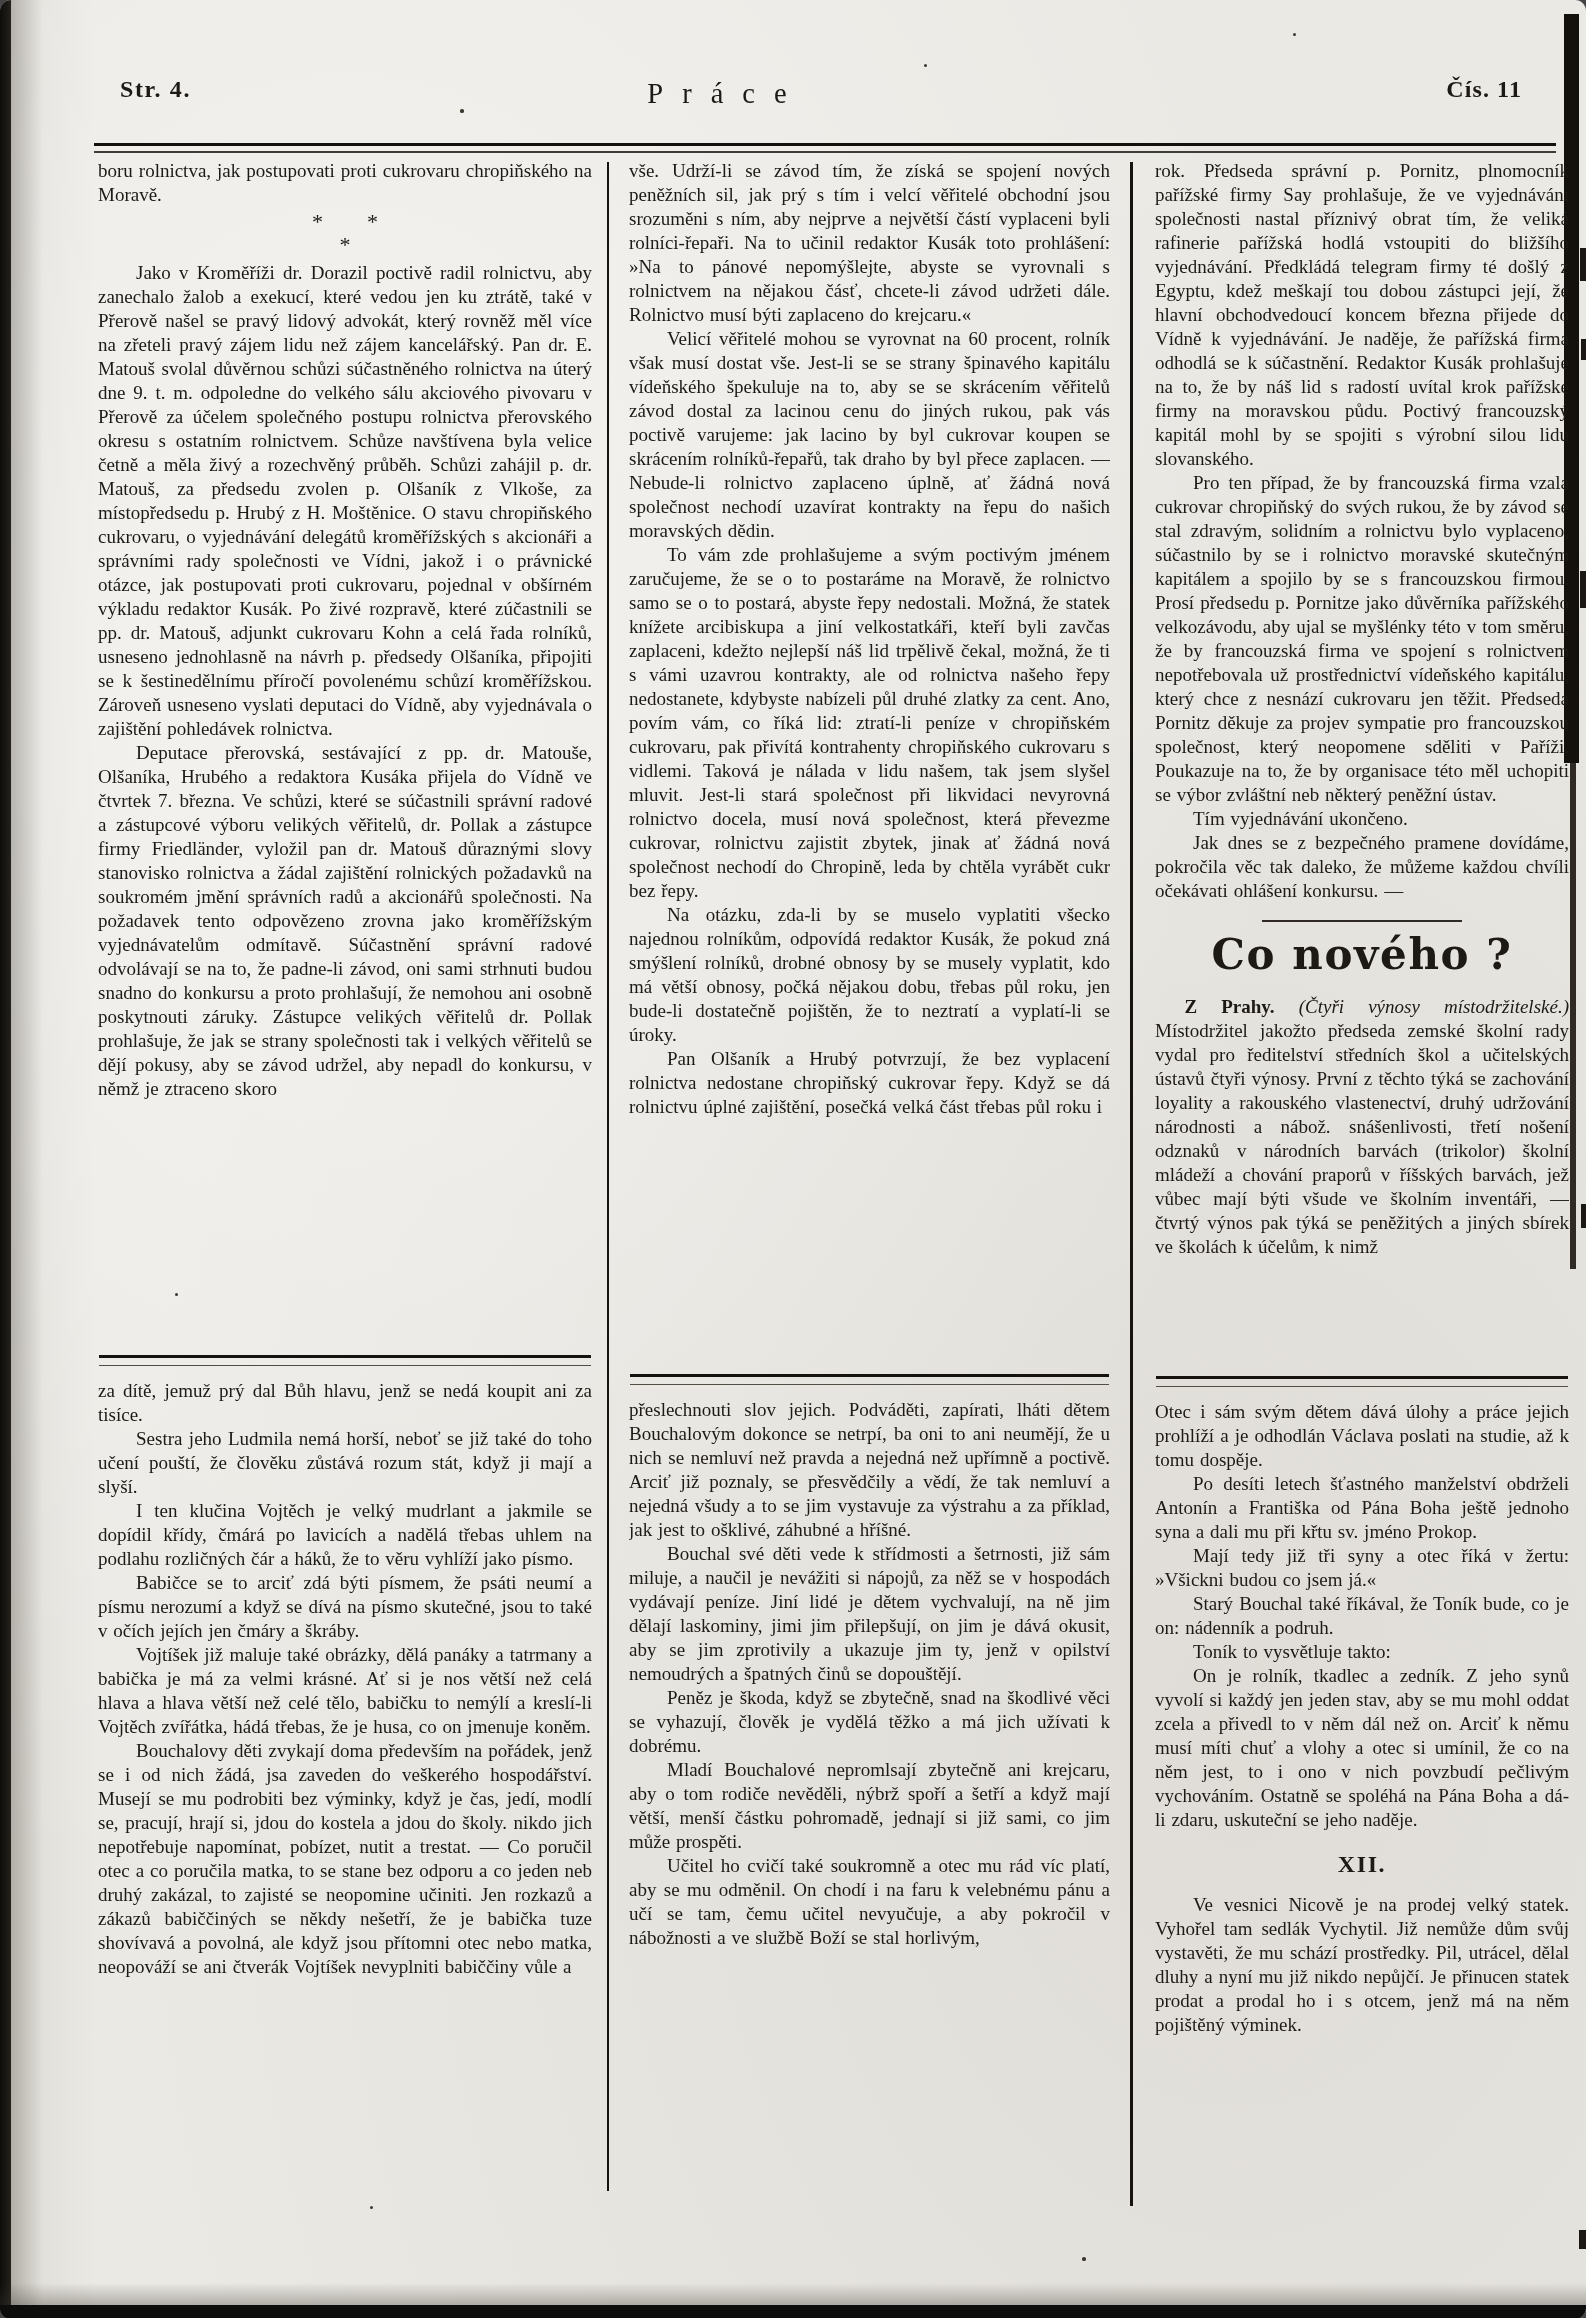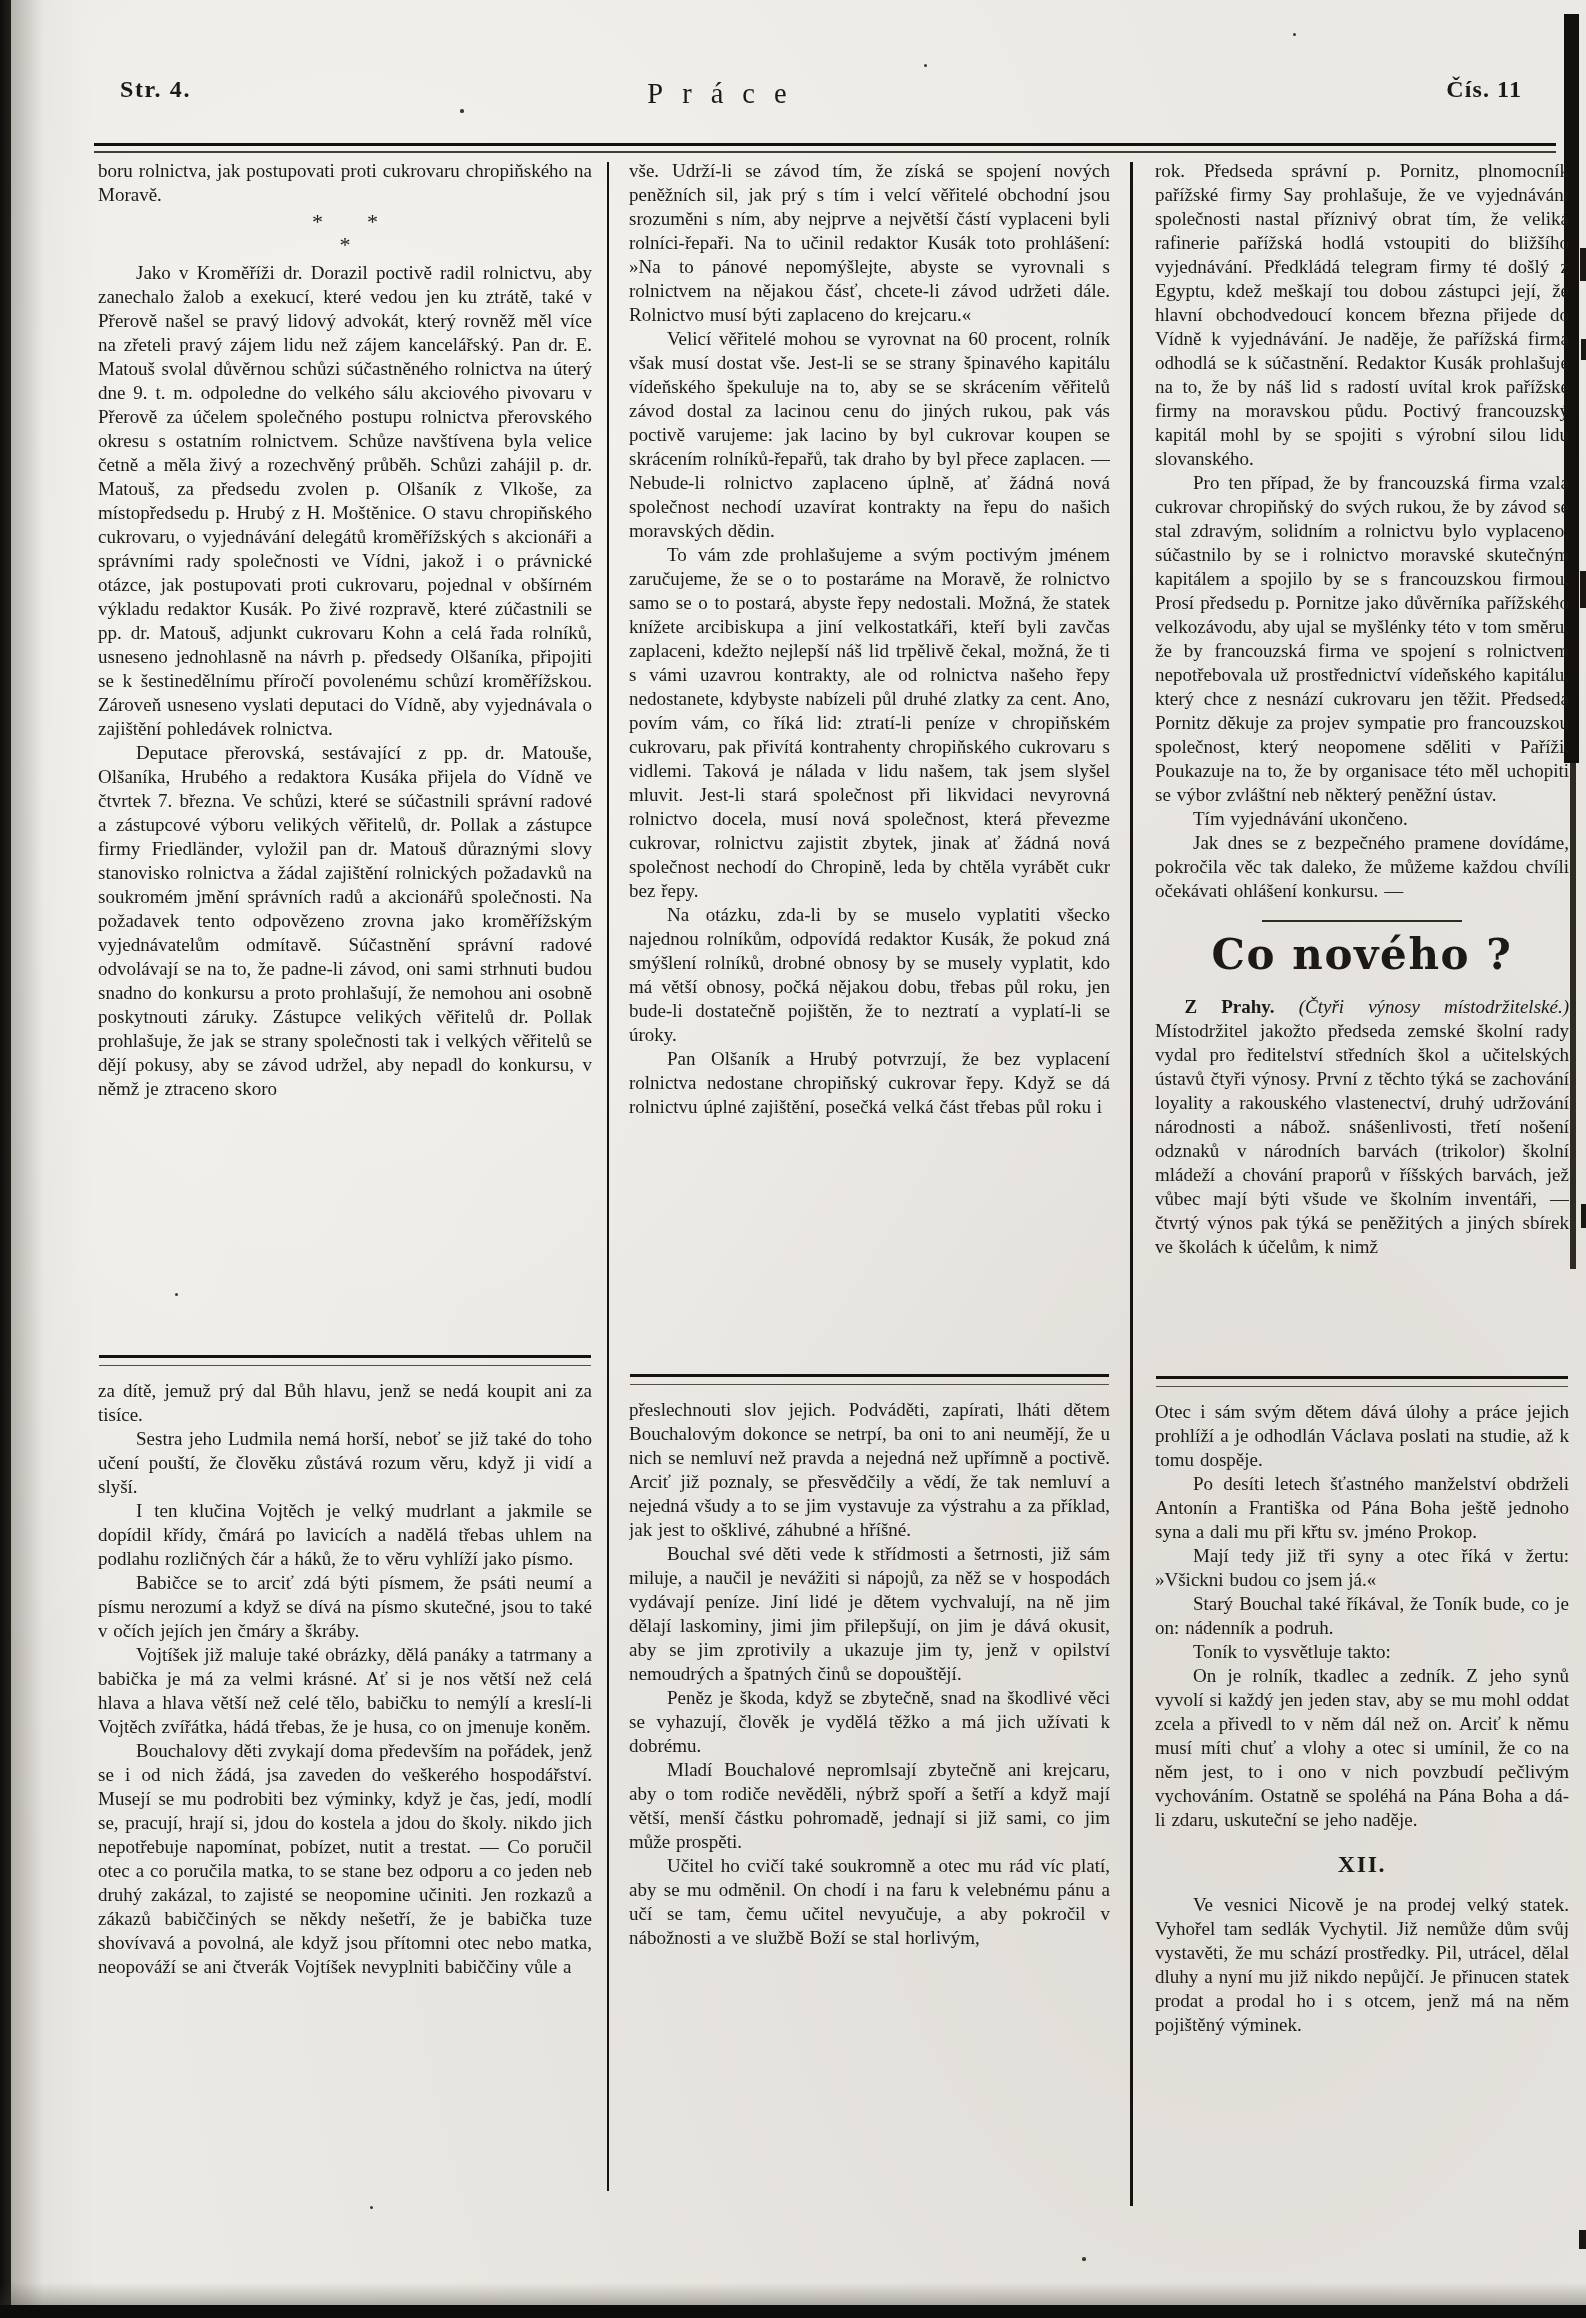--- a/index.html
+++ b/index.html
@@ -5,20 +5,21 @@
   html,body{margin:0;padding:0;background:#444;}
   .page{
     position:relative; width:1586px; height:2319px; overflow:hidden;
     background:#ebe9e4;
     background-image:
       radial-gradient(ellipse at 22% 28%, rgba(255,255,255,0.45), rgba(255,255,255,0) 55%),
       radial-gradient(ellipse at 78% 75%, rgba(120,112,98,0.10), rgba(120,112,98,0) 65%),
       linear-gradient(90deg, rgba(90,84,72,0.10), rgba(90,84,72,0) 6%);
     font-family:"Liberation Serif","DejaVu Serif",serif;
     color:#1d1a15;
+    border-radius:11px;
   }
   
   .edge-left{position:absolute;left:0;top:0;width:10.5px;height:100%;background:linear-gradient(90deg,#0d0d0b,#24211c);}
   .edge-left-shade{position:absolute;left:10.5px;top:0;width:32px;height:100%;background:linear-gradient(90deg,rgba(60,55,46,0.28),rgba(60,55,46,0));}
   .edge-bottom{position:absolute;left:0;bottom:0;width:100%;height:13.7px;background:#0d0d0b;}
   .edge-bottom-shade{position:absolute;left:0;bottom:13.7px;width:100%;height:22px;background:linear-gradient(0deg,rgba(55,50,42,0.32),rgba(55,50,42,0));}
   .edge-right-bar{position:absolute;left:1564px;top:13.7px;width:14.8px;height:749px;background:#14110d;}
   .edge-right-thin{position:absolute;left:1570px;top:763px;width:6.3px;height:506px;background:#2f2b24;}
   .frag{position:absolute;background:#1b1813;}
   .f1{left:1580px;top:248px;width:5.8px;height:33px;}
@@ -119,21 +120,21 @@
       </div>
       <div class="list">
           <p>Jako v Kroměříži dr. Dorazil poctivě radil rolnictvu, aby zanechalo žalob a exekucí, které vedou jen ku ztrátě, také v Přerově našel se pravý lidový advokát, který rovněž měl více na zřeteli pravý zájem lidu než zájem kancelářský. Pan dr. E. Matouš svolal důvěrnou schůzi súčastněného rolnictva na úterý dne 9. t. m. odpoledne do velkého sálu akciového pivovaru v Přerově za účelem společného postupu rolnictva přerovského okresu s ostatním rolnictvem. Schůze navštívena byla velice četně a měla živý a rozechvěný průběh. Schůzi zahájil p. dr. Matouš, za předsedu zvolen p. Olšaník z Vlkoše, za místopředsedu p. Hrubý z H. Moštěnice. O stavu chropiňského cukrovaru, o vyjednávání delegátů kroměřížských s akcionáři a správními rady společnosti ve Vídni, jakož i o právnické otázce, jak postupovati proti cukrovaru, pojednal v obšírném výkladu redaktor Kusák. Po živé rozpravě, které zúčastnili se pp. dr. Matouš, adjunkt cukrovaru Kohn a celá řada rolníků, usneseno jednohlasně na návrh p. předsedy Olšaníka, připojiti se k šestinedělnímu příročí povolenému schůzí kroměřížskou. Zároveň usneseno vyslati deputaci do Vídně, aby vyjednávala o zajištění pohledávek rolnictva.</p>
           <p>Deputace přerovská, sestávající z pp. dr. Matouše, Olšaníka, Hrubého a redaktora Kusáka přijela do Vídně ve čtvrtek 7. března. Ve schůzi, které se súčastnili správní radové a zástupcové výboru velikých věřitelů, dr. Pollak a zástupce firmy Friedländer, vyložil pan dr. Matouš důraznými slovy stanovisko rolnictva a žádal zajištění rolnických požadavků na soukromém jmění správních radů a akcionářů společnosti. Na požadavek tento odpovězeno zrovna jako kroměřížským vyjednávatelům odmítavě. Súčastnění správní radové odvolávají se na to, že padne-li závod, oni sami strhnuti budou snadno do konkursu a proto prohlašují, že nemohou ani osobně poskytnouti záruky. Zástupce velikých věřitelů dr. Pollak prohlašuje, že jak se strany společnosti tak i velkých věřitelů se dějí pokusy, aby se závod udržel, aby nepadl do konkursu, v němž je ztraceno skoro</p>
         </div>
     </div>
     <div class="sec-rule"></div>
     <div class="sec bottom">
       <div class="list flush-first">
           <p>za dítě, jemuž prý dal Bůh hlavu, jenž se nedá koupit ani za tisíce.</p>
-          <p>Sestra jeho Ludmila nemá horší, neboť se již také do toho učení pouští, že člověku zůstává rozum věru, když ji vidí a slyší.</p>
+          <p>Sestra jeho Ludmila nemá horší, neboť se již také do toho učení pouští, že člověku zůstává rozum stát, když ji mají a slyší.</p>
           <p>I ten klučina Vojtěch je velký mudrlant a jakmile se dopídil křídy, čmárá po lavicích a nadělá třebas uhlem na podlahu rozličných čár a háků, že to věru vyhlíží jako písmo.</p>
           <p>Babičce se to arciť zdá býti písmem, že psáti neumí a písmu nerozumí a když se dívá na písmo skutečné, jsou to také v očích jejích jen čmáry a škráby.</p>
           <p>Vojtíšek již maluje také obrázky, dělá panáky a tatrmany a babička je má za velmi krásné. Ať si je nos větší než celá hlava a hlava větší než celé tělo, babičku to nemýlí a kreslí-li Vojtěch zvířátka, hádá třebas, že je husa, co on jmenuje koněm.</p>
           <p>Bouchalovy děti zvykají doma především na pořádek, jenž se i od nich žádá, jsa zaveden do veškerého hospodářství. Musejí se mu podrobiti bez výminky, když je čas, jedí, modlí se, pracují, hrají si, jdou do kostela a jdou do školy. nikdo jich nepotřebuje napomínat, pobízet, nutit a trestat. — Co poručil otec a co poručila matka, to se stane bez odporu a co jeden neb druhý zakázal, to zajisté se neopomine učiniti. Jen rozkazů a zákazů babiččiných se někdy nešetří, že je babička tuze shovívavá a povolná, ale když jsou přítomni otec nebo matka, neopováží se ani čtverák Vojtíšek nevyplniti babiččiny vůle a</p>
         </div>
     </div>
   </section>
 
   <section class="col col2">
     <div class="sec top">

